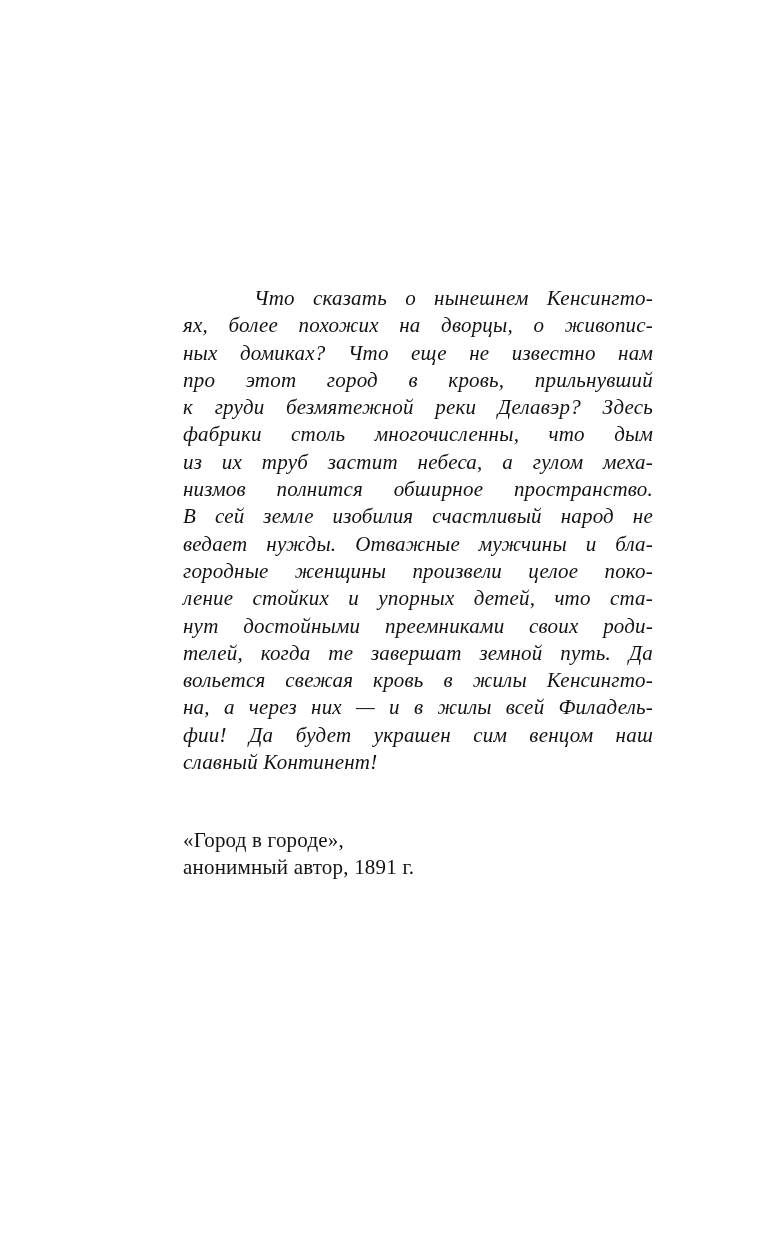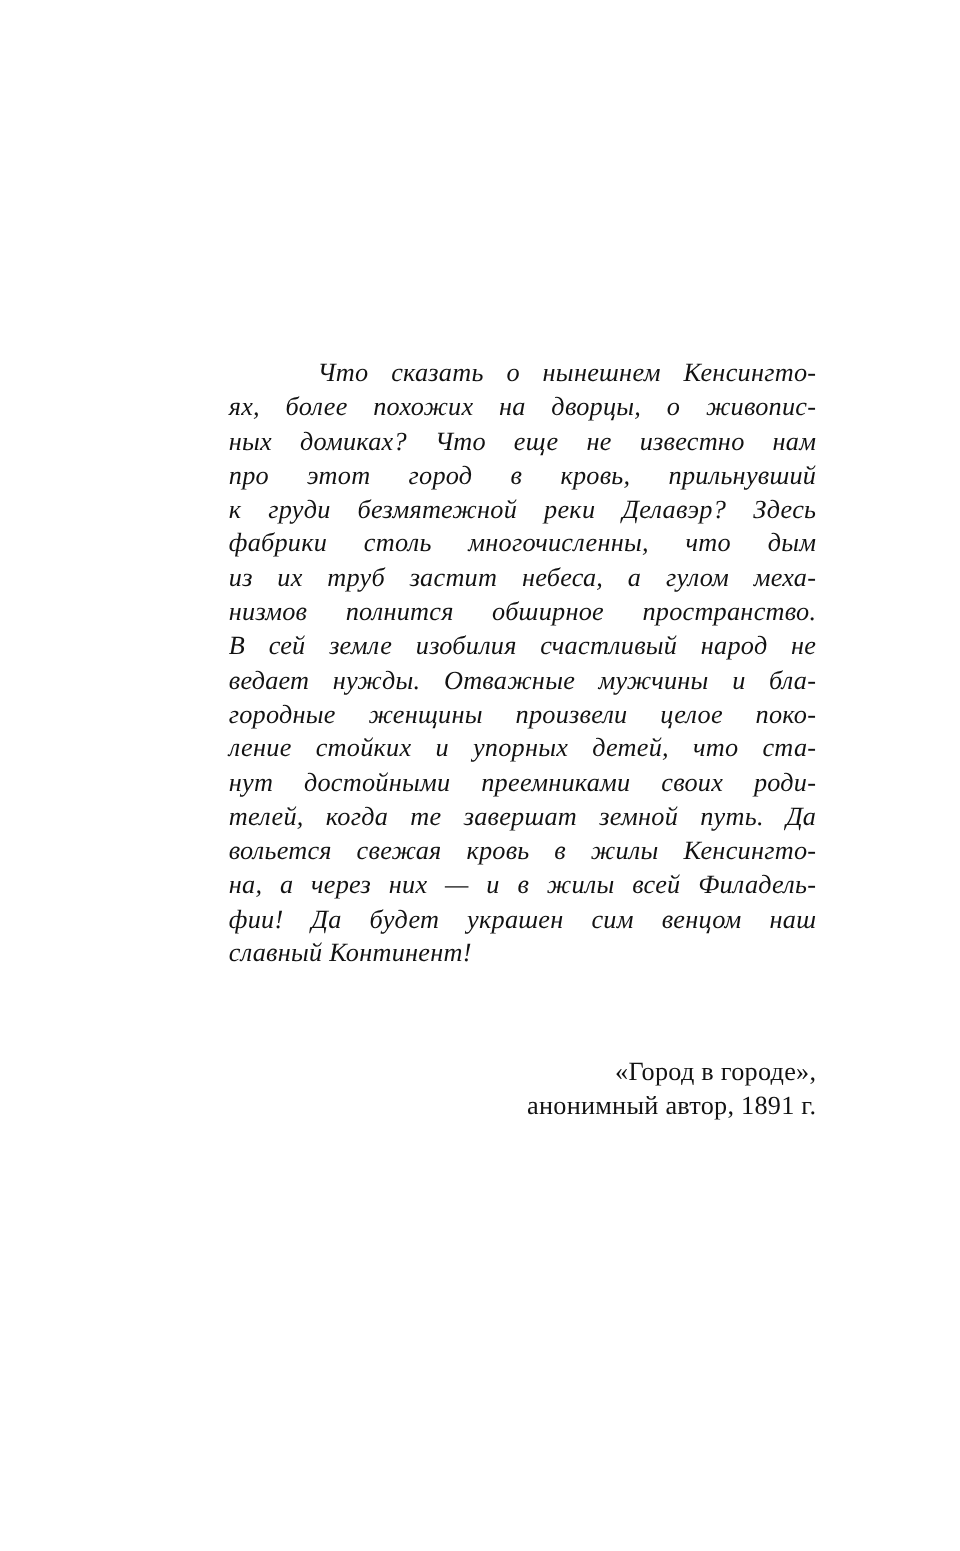--- a/index.html
+++ b/index.html
@@ -33,26 +33,26 @@
   .quote-line:first-child {
     text-indent: 71px;
   }
   .quote-line:last-child {
     text-align: right;
     text-align-last: left;
   }
   .attribution {
     position: absolute;
     left: 183px;
-    top: 844px;
+    top: 827px;
     width: 470px;
     font-style: normal;
     font-size: 21px;
     line-height: 27.3px;
-    text-align: right;
+    text-align: left;
     letter-spacing: 0.2px;
   }
 </style>
 </head>
 <body>
 
 <div class="page">
   <div class="epigraph">
       <div class="quote-line">Что сказать о нынешнем Кенсингто-</div>
       <div class="quote-line">ях, более похожих на дворцы, о живопис-</div>

